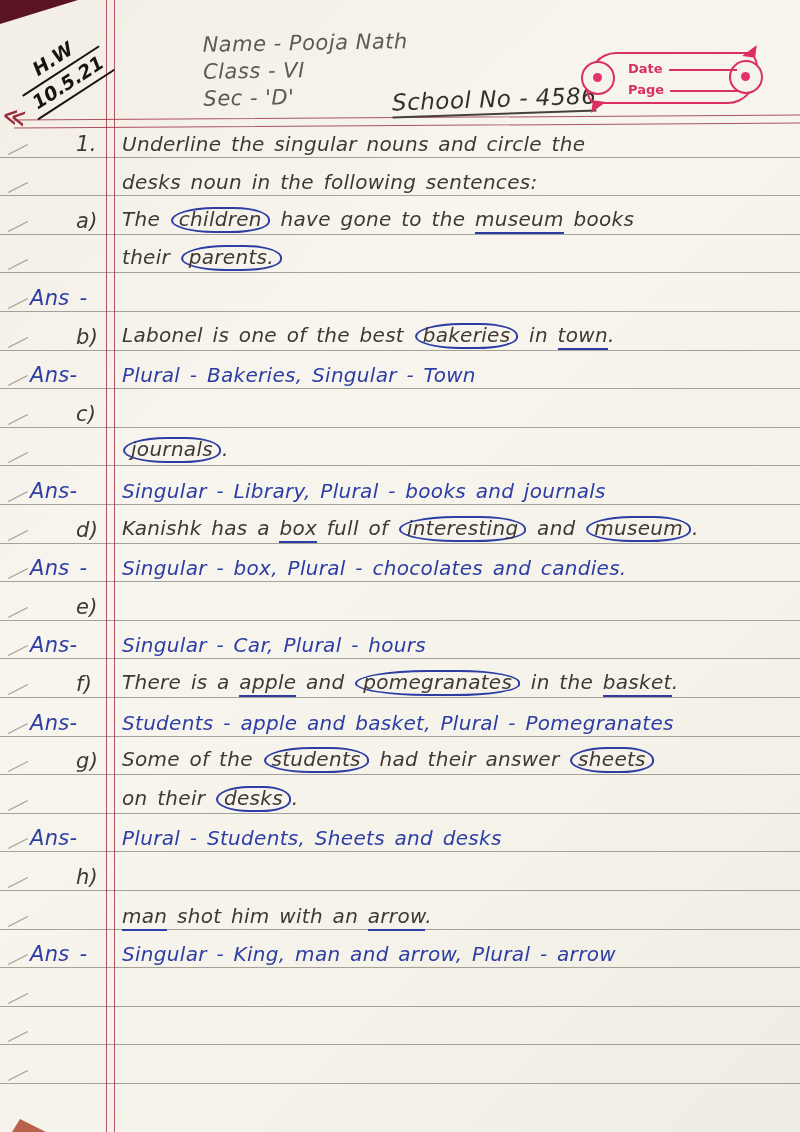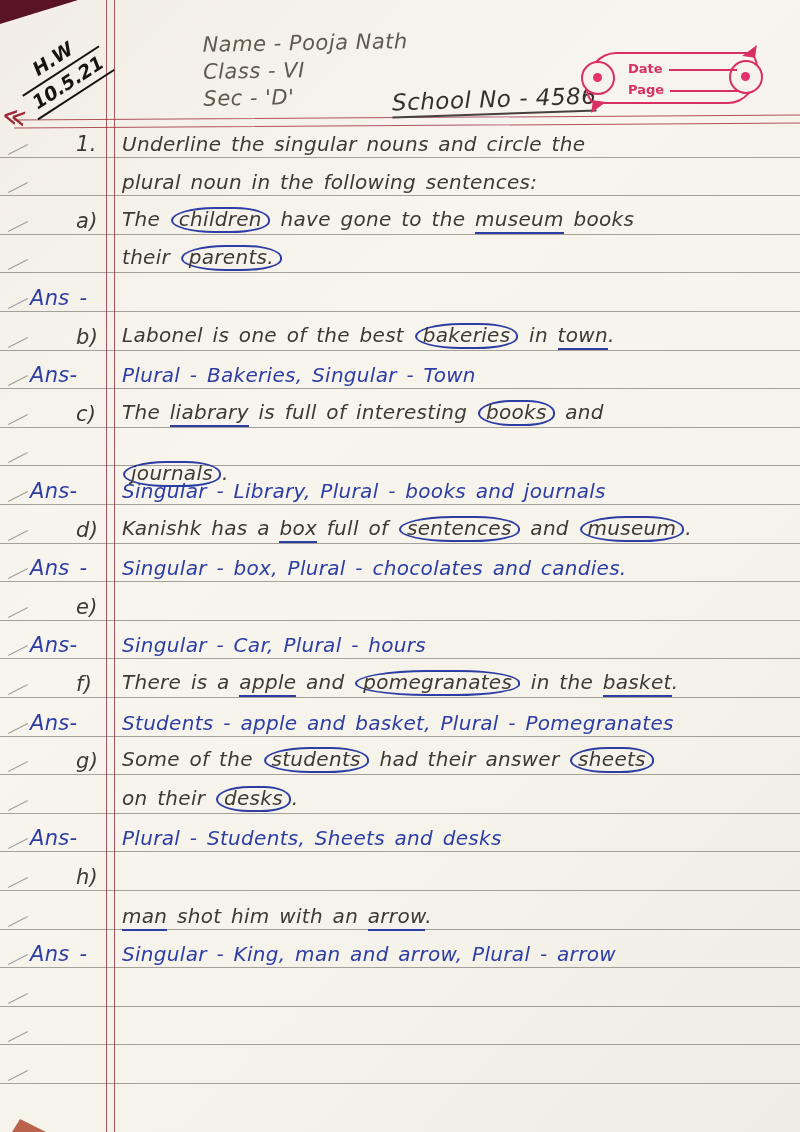--- a/index.html
+++ b/index.html
@@ -139,21 +139,21 @@
       <div class="stamp-row"><span>Page</span><span class="stamp-blank"></span></div>
     </div>
   </div>
 
   <div class="rows-layer">
       <div class="row q" style="top: 123.6px;">
         <span class="row-label">1.</span>
         <span class="row-text"><span class="plain">Underline the singular nouns and circle the</span></span>
       </div>
       <div class="row cont" style="top: 162.2px;">
-        <span class="row-text"><span class="plain">plural noun in the following sentences:</span></span>
+        <span class="row-text"><span class="plain">desks noun in the following sentences:</span></span>
       </div>
       <div class="row item" style="top: 200.8px;">
         <span class="row-label">a)</span>
         <span class="row-text"><span class="plain">The </span><span class="circled">children</span><span class="plain"> have gone to the </span><span class="underlined">museum</span><span class="plain"> books</span></span>
       </div>
       <div class="row cont" style="top: 239.4px;">
         <span class="row-text"><span class="plain">their </span><span class="circled">parents.</span></span>
       </div>
       <div class="row ans" style="top: 278px;">
         <span class="row-label">Ans -</span>
@@ -161,32 +161,31 @@
       <div class="row item" style="top: 316.6px;">
         <span class="row-label">b)</span>
         <span class="row-text"><span class="plain">Labonel is one of the best </span><span class="circled">bakeries</span><span class="plain"> in </span><span class="underlined">town</span><span class="plain">.</span></span>
       </div>
       <div class="row ans" style="top: 355.2px;">
         <span class="row-label">Ans-</span>
         <span class="row-text"><span class="plain">Plural - Bakeries, Singular - Town</span></span>
       </div>
       <div class="row item" style="top: 393.8px;">
         <span class="row-label">c)</span>
-        <span class="row-text"><span class="plain">The </span><span class="underlined">liabrary</span><span class="plain"> is full of interesting </span><span class="circled">books</span><span class="plain"> and</span></span>
-      </div>
-      <div class="row cont" style="top: 455px;">
+      </div>
+      <div class="row cont" style="top: 431px;">
         <span class="row-text"><span class="circled">journals</span><span class="plain">.</span></span>
       </div>
       <div class="row ans" style="top: 471px;">
         <span class="row-label">Ans-</span>
         <span class="row-text"><span class="plain">Singular - Library, Plural - books and journals</span></span>
       </div>
       <div class="row item" style="top: 509.6px;">
         <span class="row-label">d)</span>
-        <span class="row-text"><span class="plain">Kanishk has a </span><span class="underlined">box</span><span class="plain"> full of </span><span class="circled">sentences</span><span class="plain"> and </span><span class="circled">museum</span><span class="plain">.</span></span>
+        <span class="row-text"><span class="plain">Kanishk has a </span><span class="underlined">box</span><span class="plain"> full of </span><span class="circled">interesting</span><span class="plain"> and </span><span class="circled">museum</span><span class="plain">.</span></span>
       </div>
       <div class="row ans" style="top: 548.2px;">
         <span class="row-label">Ans -</span>
         <span class="row-text"><span class="plain">Singular - box, Plural - chocolates and candies.</span></span>
       </div>
       <div class="row item" style="top: 586.8px;">
         <span class="row-label">e)</span>
       </div>
       <div class="row ans" style="top: 625.4px;">
         <span class="row-label">Ans-</span>

